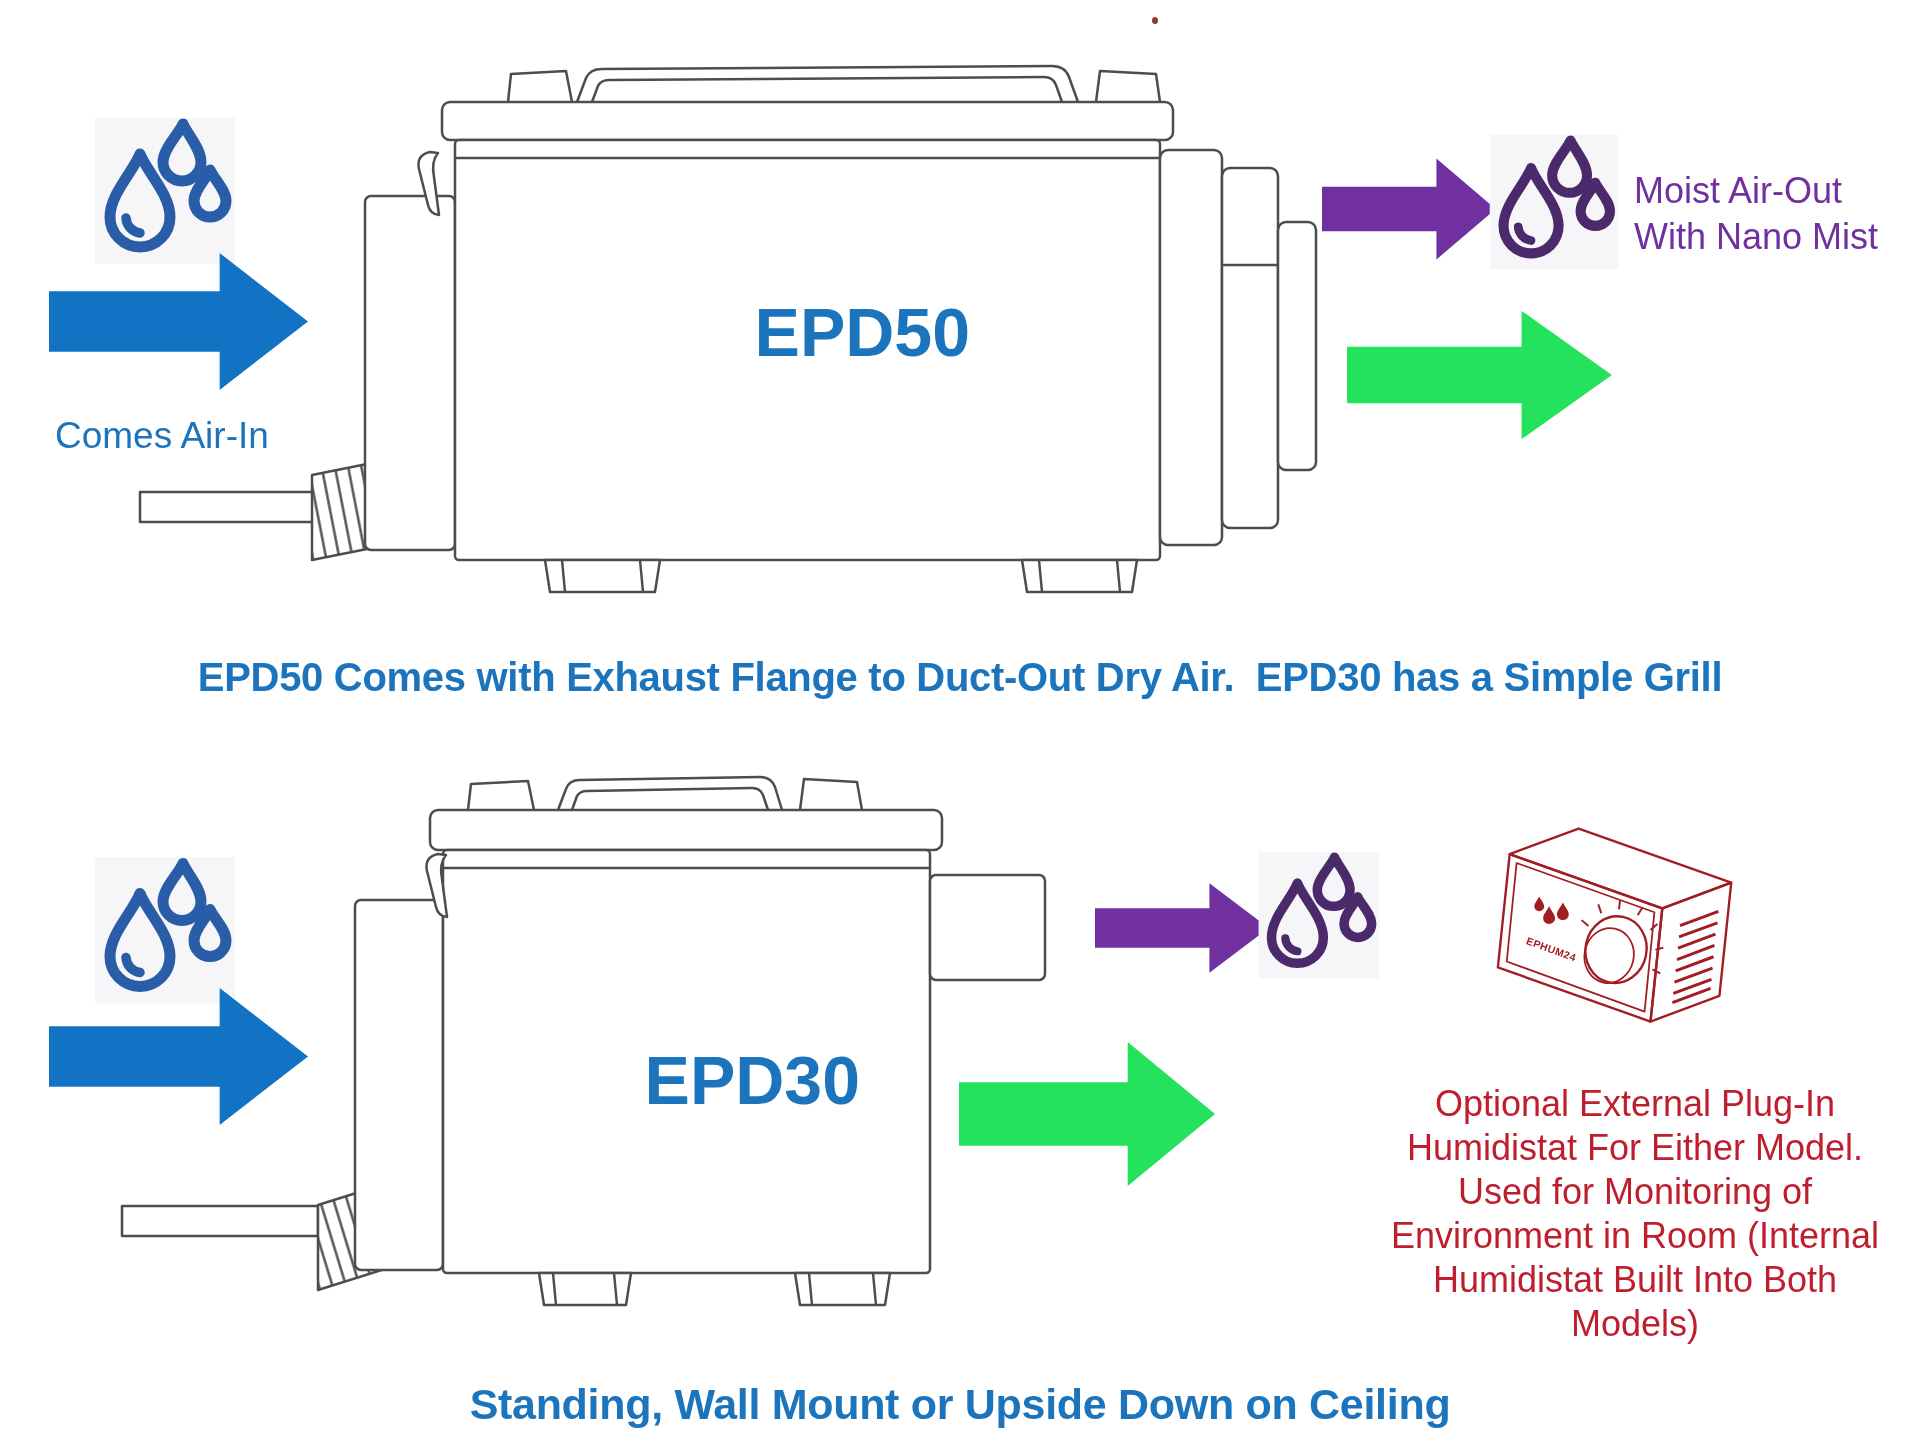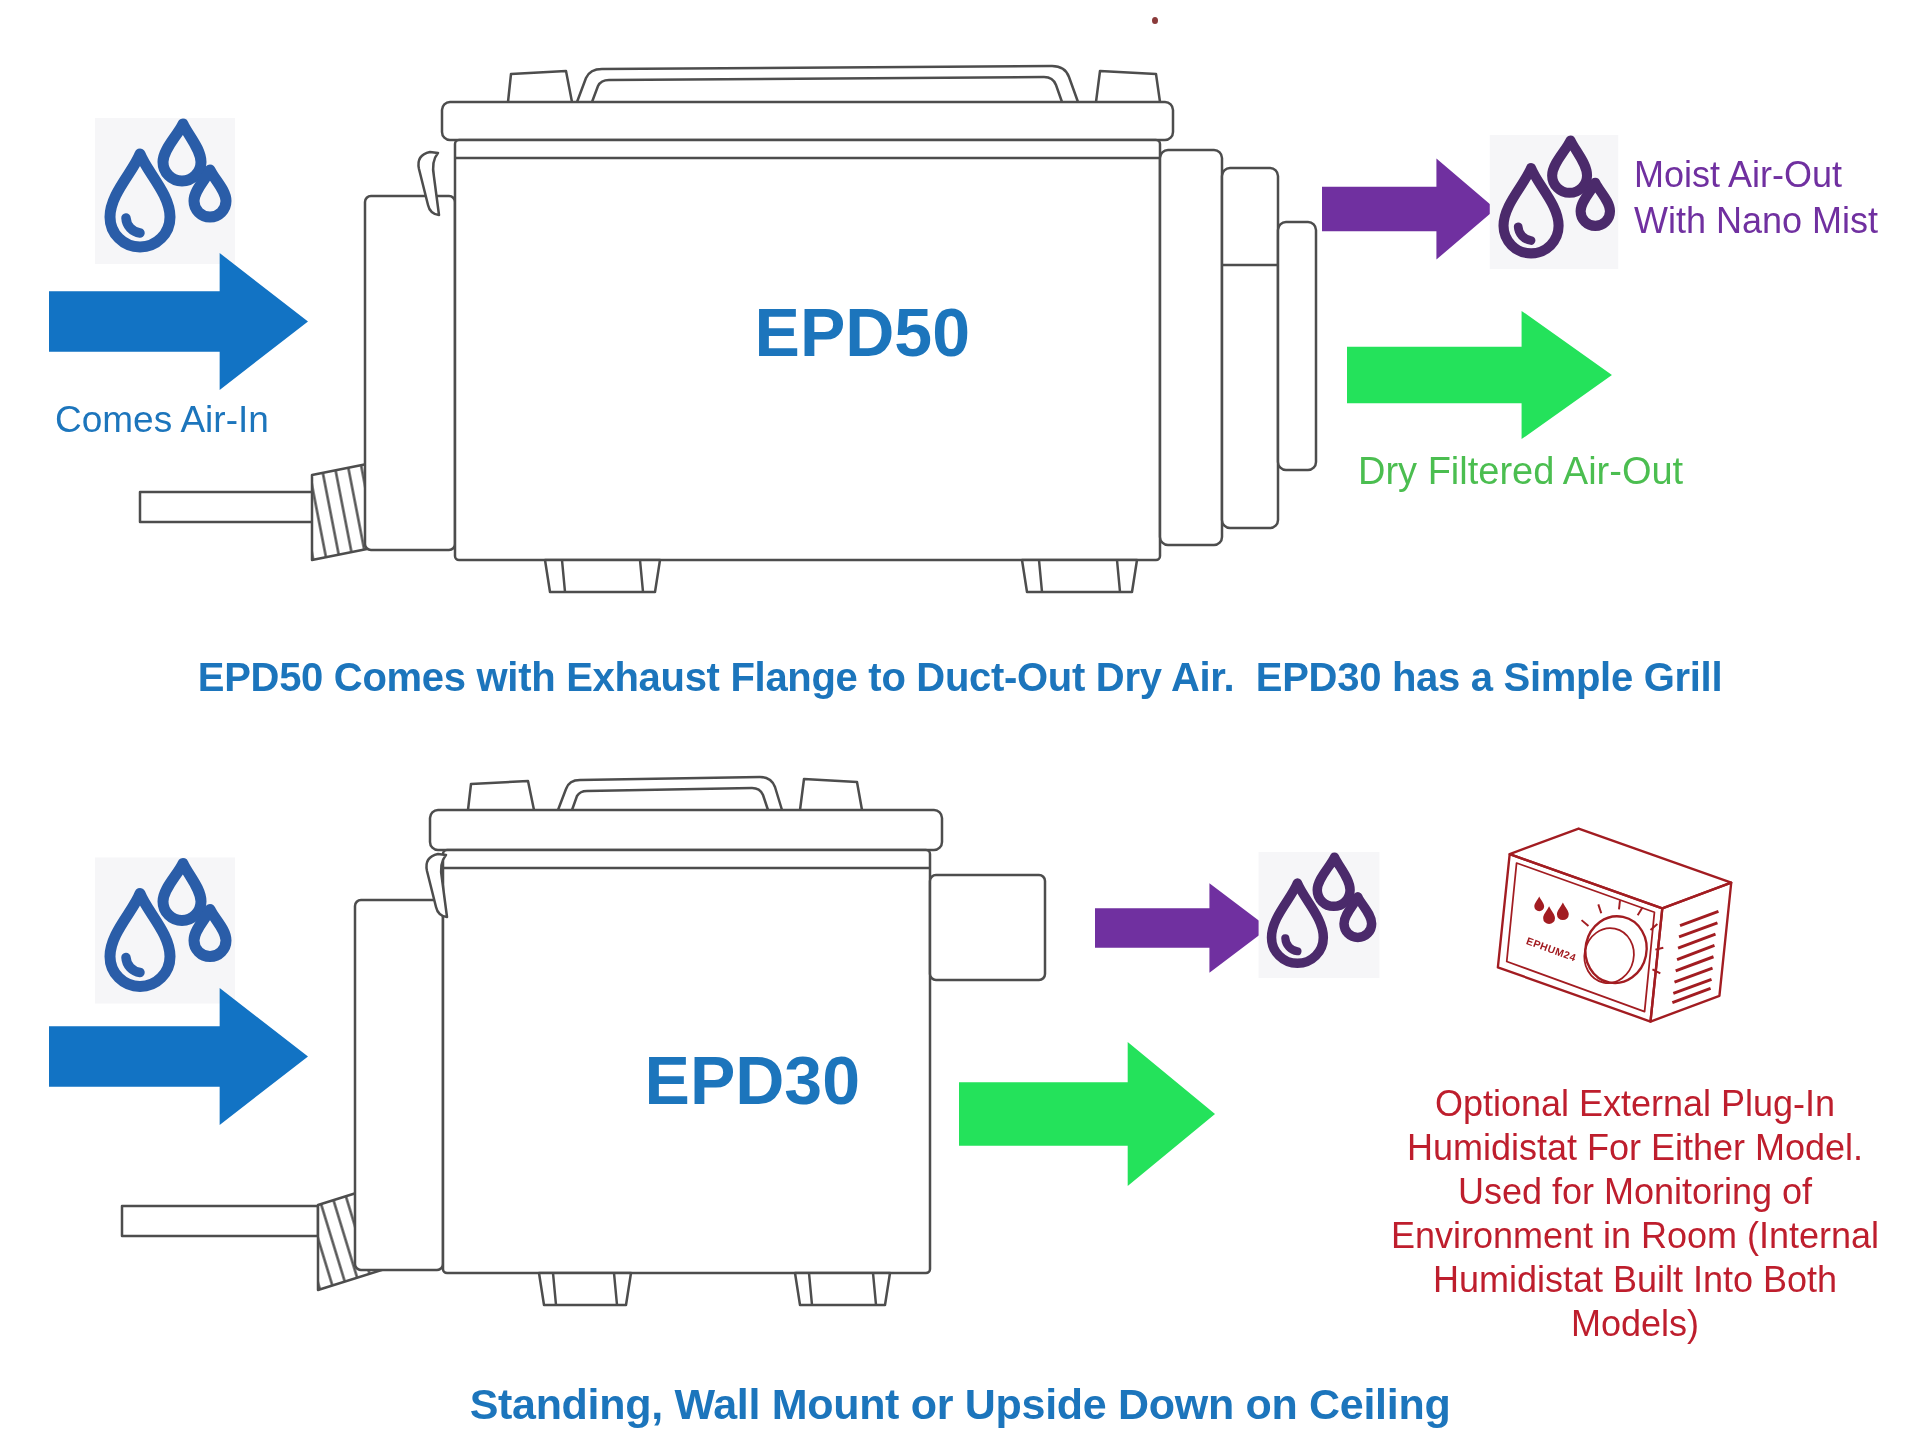--- a/index.html
+++ b/index.html
@@ -1,19 +1,19 @@
 <!DOCTYPE html>
 <html style="--blue-text: #1C75BC; --blue-arrow: #1273C4; --blue-icon: #2A5DA8; --purple-text: #7030A0; --purple-arrow: #7030A0; --purple-icon: #4B2A6B; --green-arrow: #24E25B; --green-text: #4BBE50; --red-text: #BE1E2D; --red-line: #A21C21; --device-line: #4D4D4D; --icon-bg: #F6F6F8;"><head>
 <meta charset="utf-8">
 <style>
   html,body{margin:0;padding:0;background:#fff;}
   #stage{position:relative;width:1920px;height:1440px;background:#fff;overflow:hidden;
          font-family:"Liberation Sans",sans-serif;}
   .abs{position:absolute;}
-  .lbl{white-space:pre-line;}
+  .lbl{white-space:pre-line;margin-top:16px;}
   .blue-lbl{color:var(--blue-text);font-size:37px;}
   .purple-lbl{color:var(--purple-text);font-size:36px;line-height:1.28;}
   .green-lbl{color:var(--green-text);font-size:38px;}
   .caption{width:100%;text-align:center;font-weight:700;color:var(--blue-text);
            font-size:40px;letter-spacing:-0.3px;white-space:pre-wrap;}
   .device-lbl{font-weight:700;color:var(--blue-text);font-size:68px;text-align:right;}
   .red-note{color:var(--red-text);font-size:36px;line-height:1.22;text-align:center;white-space:pre-line;}
   .f-bluearrow{fill:var(--blue-arrow);}
   .f-purplearrow{fill:var(--purple-arrow);}
   .f-greenarrow{fill:var(--green-arrow);}
@@ -111,21 +111,20 @@
     <use href="#droplets"></use>
   </svg>
 
   <div class="abs lbl purple-lbl" style="left:1634px;top:152px">Moist Air-Out
 With Nano Mist</div>
 
   <svg class="abs" style="left:1347px;top:309px" width="267" height="132" viewBox="0 0 260 140" preserveAspectRatio="none">
     <use href="#arrow" class="f-greenarrow"></use>
   </svg>
 
-  <div class="abs lbl green-lbl" style="left:1358px;top:450px">Dry Filtered Air-Out</div>
 
   <div class="abs caption" style="left:0;top:655px">EPD50 Comes with Exhaust Flange to Duct-Out Dry Air.  EPD30 has a Simple Grill</div>
 
   <svg class="abs icon-blue" style="left:95px;top:857px" width="140" height="147" viewBox="0 0 140 146">
     <rect x="0" y="0" width="140" height="146" fill="var(--icon-bg)"></rect>
     <use href="#droplets"></use>
   </svg>
 
   <svg class="abs" style="left:49px;top:986px" width="261" height="141" viewBox="0 0 260 140" preserveAspectRatio="none">
     <use href="#arrow" class="f-bluearrow"></use>

